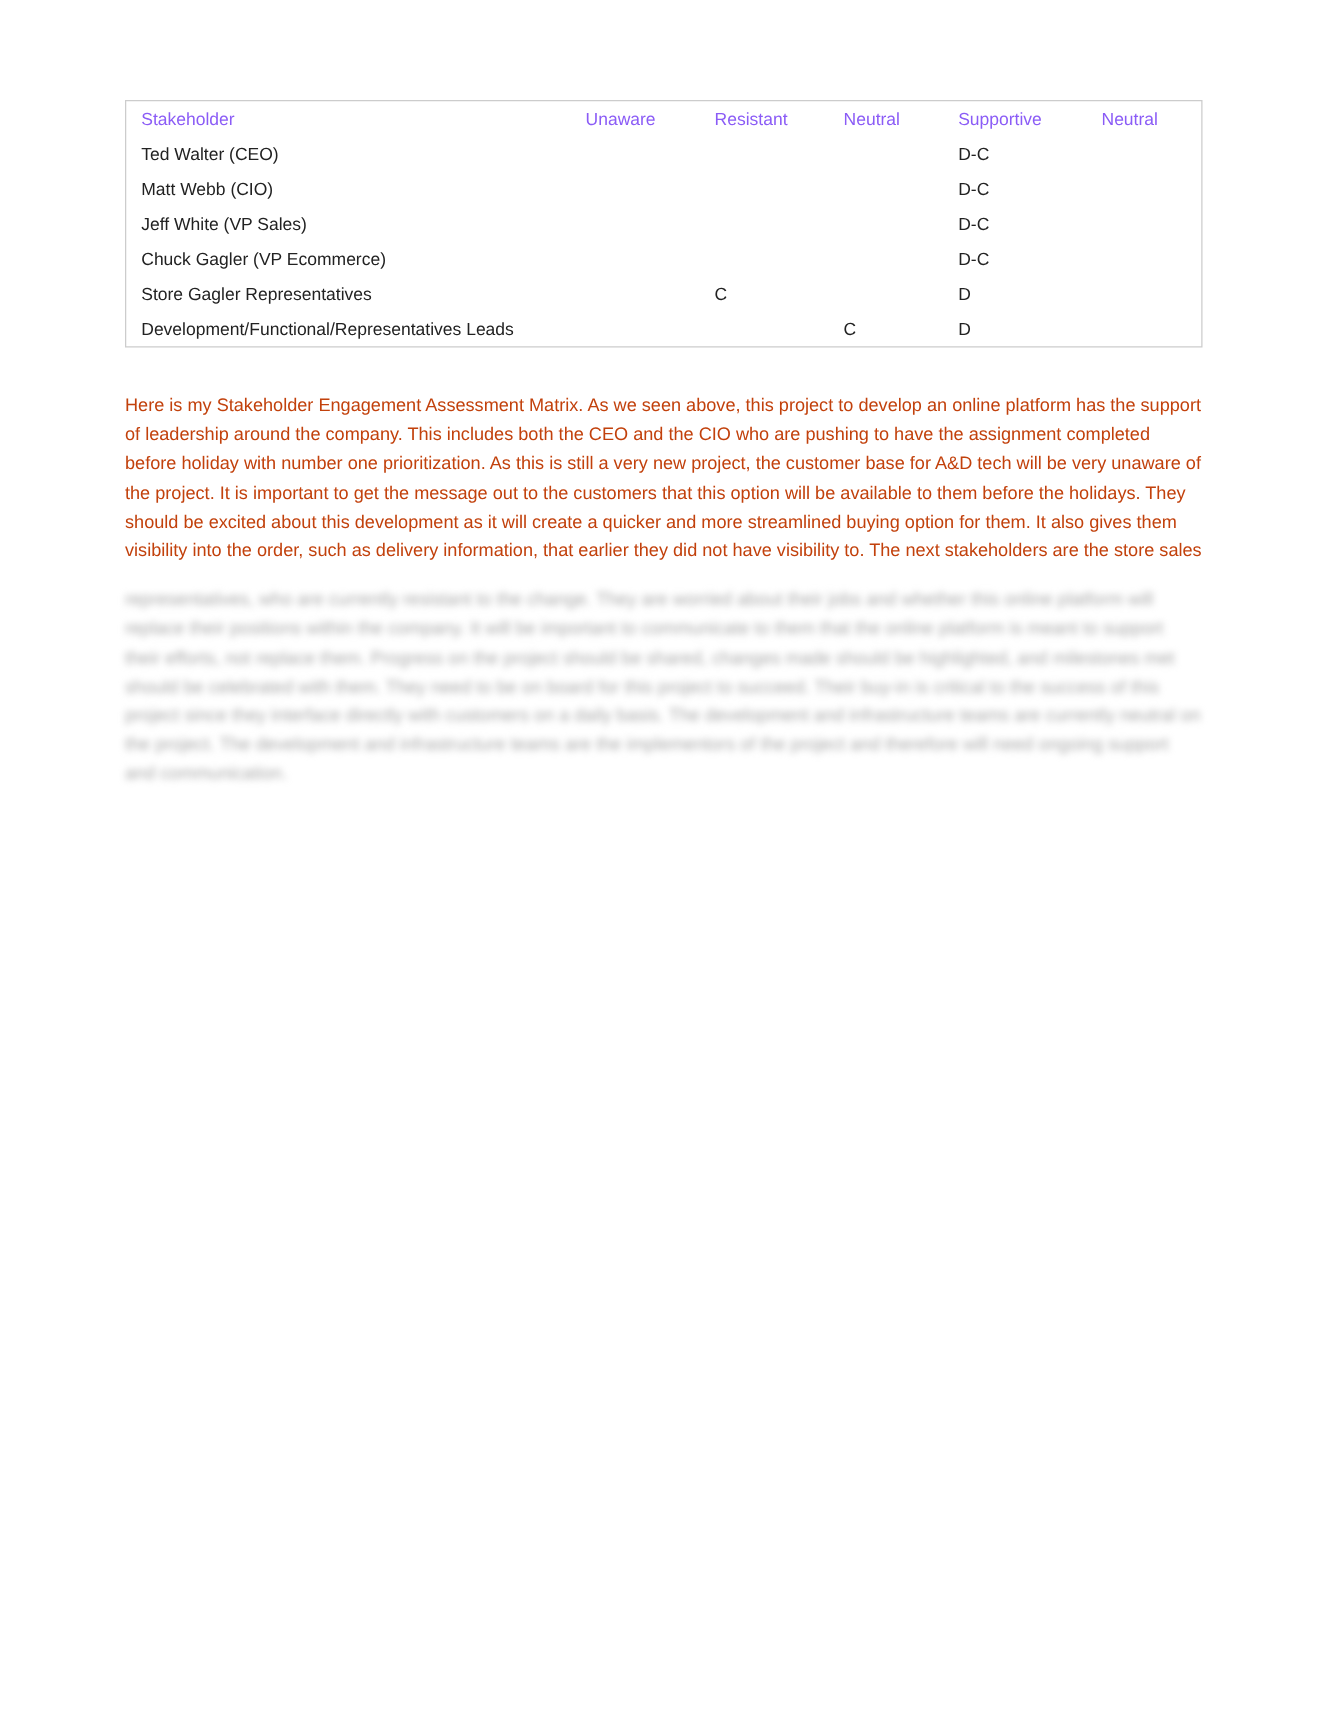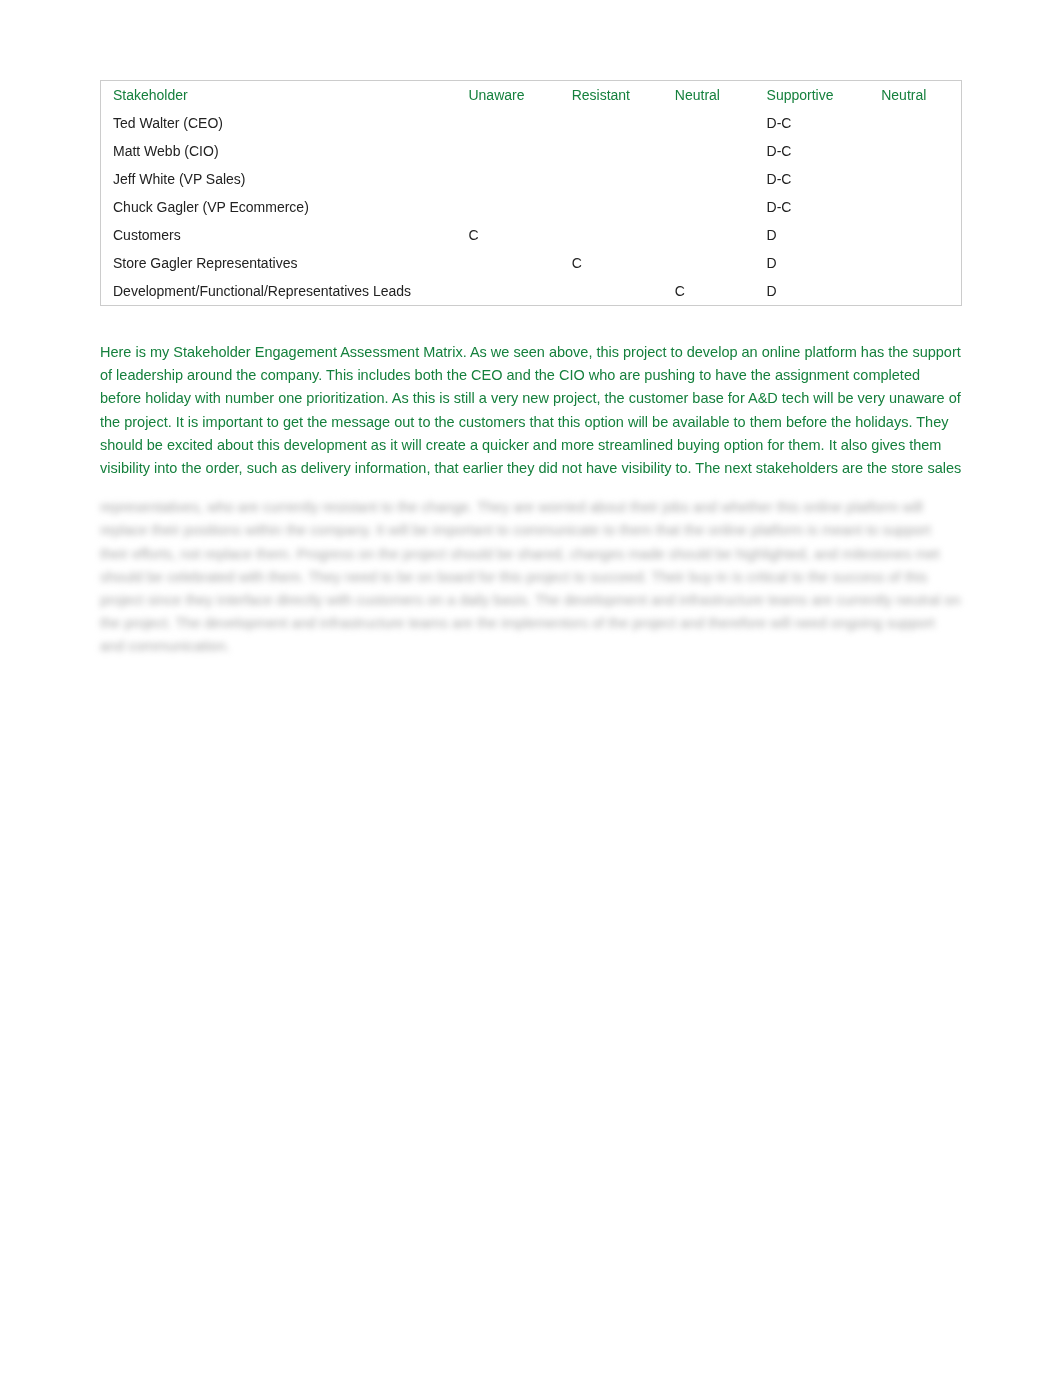--- a/index.html
+++ b/index.html
@@ -32,21 +32,21 @@
 
     table th, table td {
       padding: 6px 12px;
       text-align: left;
       font-size: 14px;
       vertical-align: top;
     }
 
     table th {
       font-weight: normal;
-      color: #15803d;
+      color: #8b5cf6;
     }
 
     table tr {
       border-bottom: none;
     }
 
     .col-stakeholder {
       width: 310px;
     }
 
@@ -68,21 +68,21 @@
       width: 100px;
     }
 
     .col-leading {
       width: 80px;
     }
 
     .paragraph {
       font-size: 14.5px;
       line-height: 1.6;
-      color: #15803d;
+      color: #c2410c;
       margin-bottom: 16px;
     }
 
     .blurred-text {
       font-size: 14.5px;
       line-height: 1.6;
       color: #aaaaaa;
       filter: blur(3px);
       user-select: none;
       margin-bottom: 16px;
@@ -132,28 +132,20 @@
         </tr>
         <tr>
           <td class="col-stakeholder">Chuck Gagler (VP Ecommerce)</td>
           <td class="col-unaware"></td>
           <td class="col-resistant"></td>
           <td class="col-neutral"></td>
           <td class="col-supportive">D-C</td>
           <td class="col-leading"></td>
         </tr>
         <tr>
-          <td class="col-stakeholder">Customers</td>
-          <td class="col-unaware">C</td>
-          <td class="col-resistant"></td>
-          <td class="col-neutral"></td>
-          <td class="col-supportive">D</td>
-          <td class="col-leading"></td>
-        </tr>
-        <tr>
           <td class="col-stakeholder">Store Gagler Representatives</td>
           <td class="col-unaware"></td>
           <td class="col-resistant">C</td>
           <td class="col-neutral"></td>
           <td class="col-supportive">D</td>
           <td class="col-leading"></td>
         </tr>
         <tr>
           <td class="col-stakeholder">Development/Functional/Representatives Leads</td>
           <td class="col-unaware"></td>

